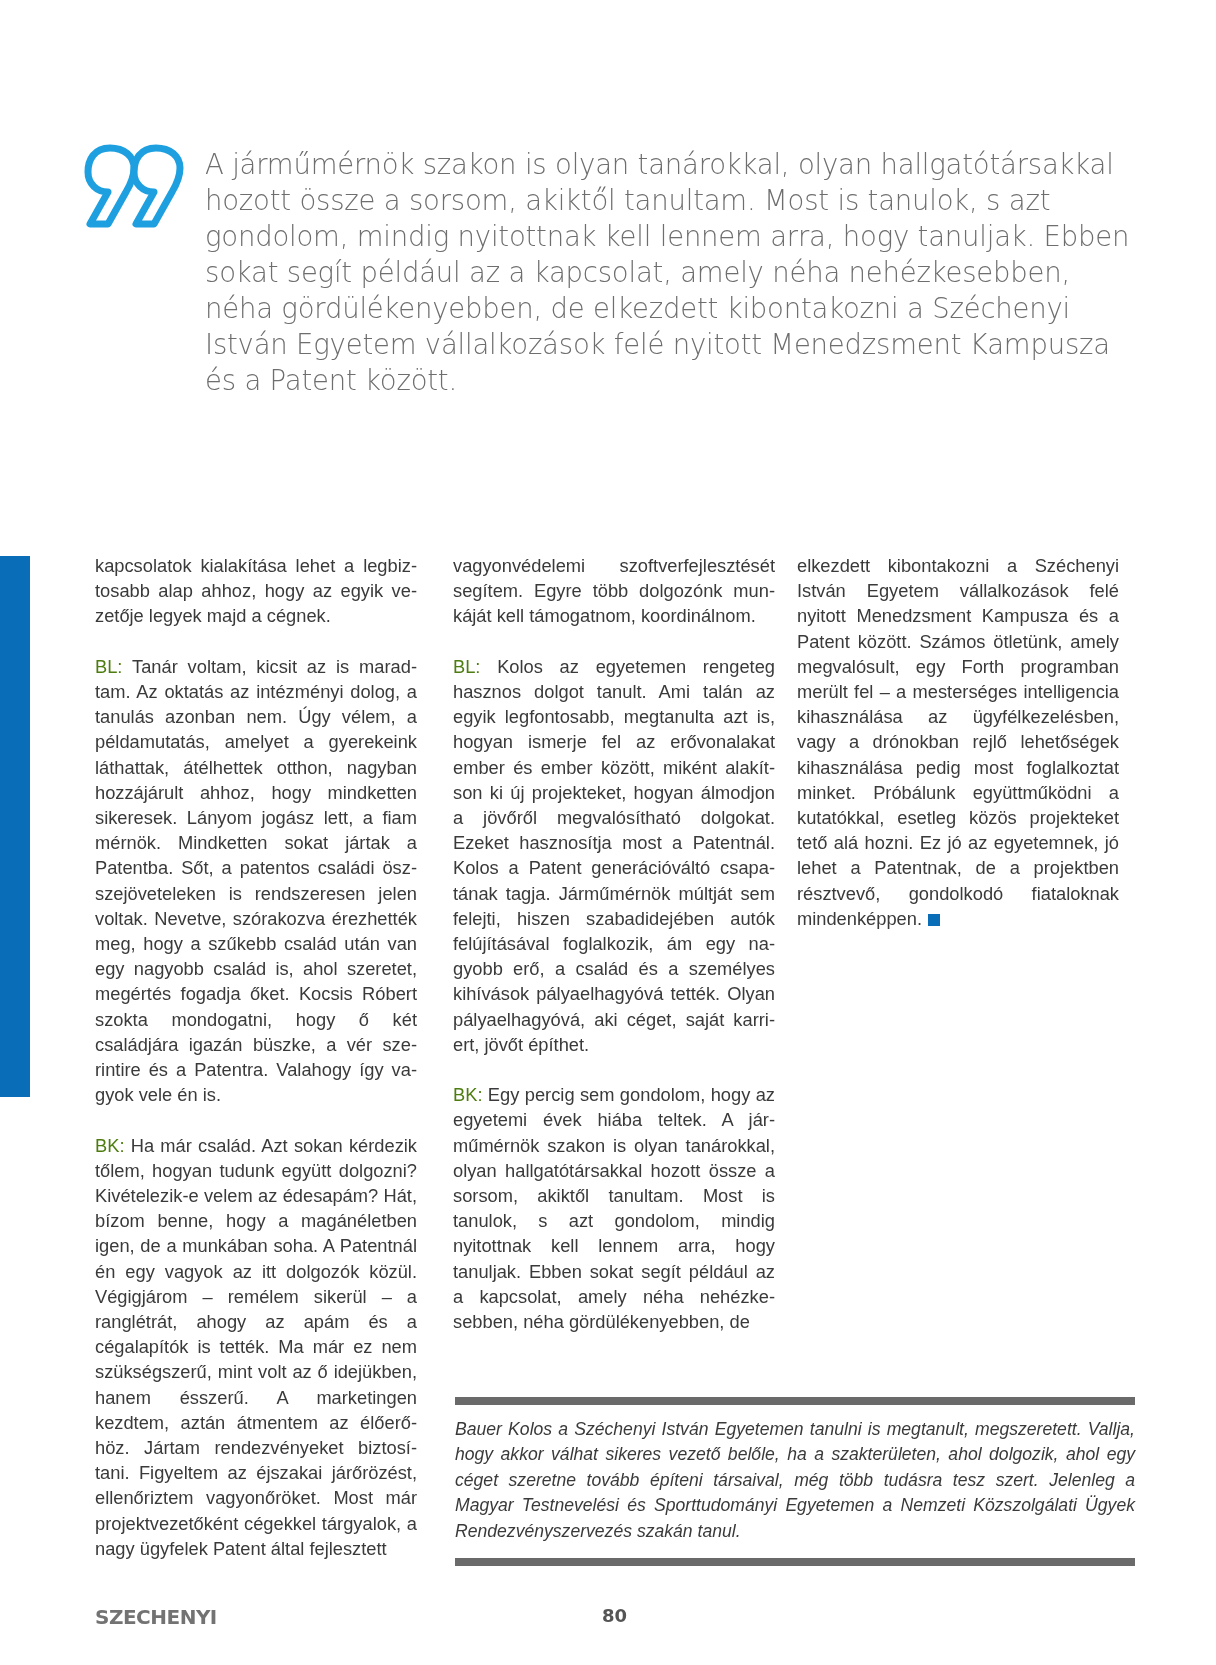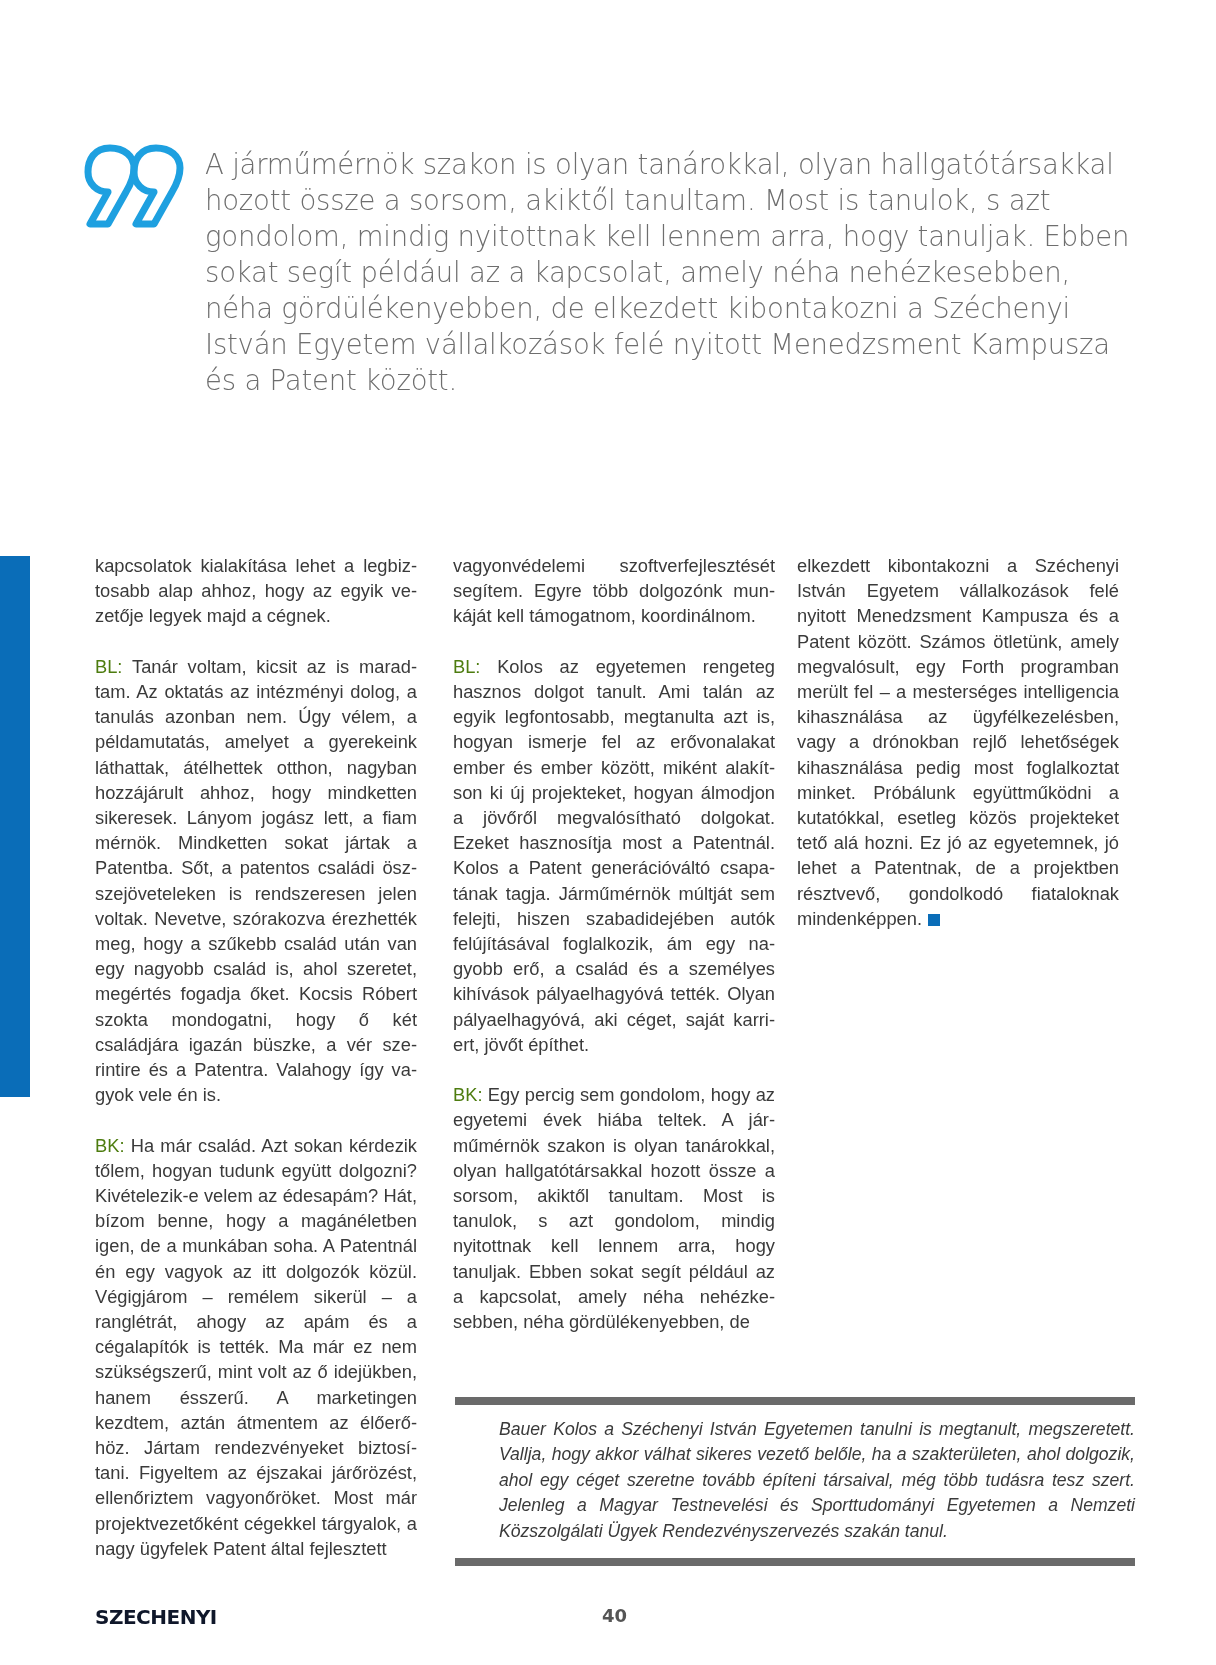--- a/index.html
+++ b/index.html
@@ -20,24 +20,24 @@
     .col-1 { left: 95px; }
     .col-2 { left: 453px; }
     .col-3 { left: 797px; }
     .column p { margin: 0 0 25.2px 0; }
     .speaker { color: #4d7c0f; }
     .end-mark { display: inline-block; width: 12px; height: 12px; background: #0a6db8; margin-left: 6px; vertical-align: -1px; }
 
     .bio-box { position: absolute; left: 455px; top: 1397px; width: 680px; }
     .bio-rule { height: 8px; background: #6a6a6a; }
     .bio-text { font-family: "Liberation Sans", sans-serif; font-style: italic; font-size: 17.6px;
-                line-height: 25.4px; color: #3a3a3a; text-align: justify; padding: 12px 0 14px 0; margin-left: 44px; }
+                line-height: 25.4px; color: #3a3a3a; text-align: justify; padding: 12px 0 14px 0; }
 
     .footer-logo { position: absolute; left: 95px; top: 1605px; font-family: "DejaVu Sans", sans-serif;
-                   font-weight: 900; font-size: 20px; letter-spacing: -0.5px; color: #0f172a; }
+                   font-weight: 900; font-size: 20px; letter-spacing: -0.5px; color: #737373; }
     .page-number { position: absolute; left: 602px; top: 1605px; font-family: "DejaVu Sans", sans-serif;
                    font-weight: 900; font-size: 18px; color: #555555; }
   </style>
 </head>
 <body>
 
 <div class="side-bar"></div>
 
 <div class="pull-quote">
   <svg class="quote-icon" viewBox="0 0 100 88">
@@ -65,13 +65,13 @@
   <p><span>elkezdett kibontakozni a Széchenyi István Egyetem vállalkozások felé nyitott Menedzsment Kampusza és a Patent között. Számos ötletünk, amely megvalósult, egy Forth prog­ramban merült fel – a mesterséges intelligencia kihasználása az ügyfél­kezelésben, vagy a drónokban rej­lő lehetőségek kihasználása pedig most foglalkoztat minket. Próbálunk együttműködni a kutatókkal, esetleg közös projekteket tető alá hozni. Ez jó az egyetemnek, jó lehet a Patentnak, de a projektben résztvevő, gondolko­dó fiataloknak mindenképpen.</span><span class="end-mark"></span></p>
 </div>
 
 <div class="bio-box">
   <div class="bio-rule"></div>
   <div class="bio-text">Bauer Kolos a Széchenyi István Egyetemen tanulni is megtanult, megszeretett. Vallja, hogy akkor válhat sikeres vezető belőle, ha a szakterületen, ahol dolgozik, ahol egy céget szeretne tovább építeni társaival, még több tudásra tesz szert. Jelenleg a Magyar Testnevelési és Sporttudományi Egyetemen a Nemzeti Közszolgálati Ügyek Rendez­vényszervezés szakán tanul.</div>
   <div class="bio-rule"></div>
 </div>
 
 <div class="footer-logo">SZECHENYI</div>
-<div class="page-number">40</div>
+<div class="page-number">80</div>
 
 </body></html>

